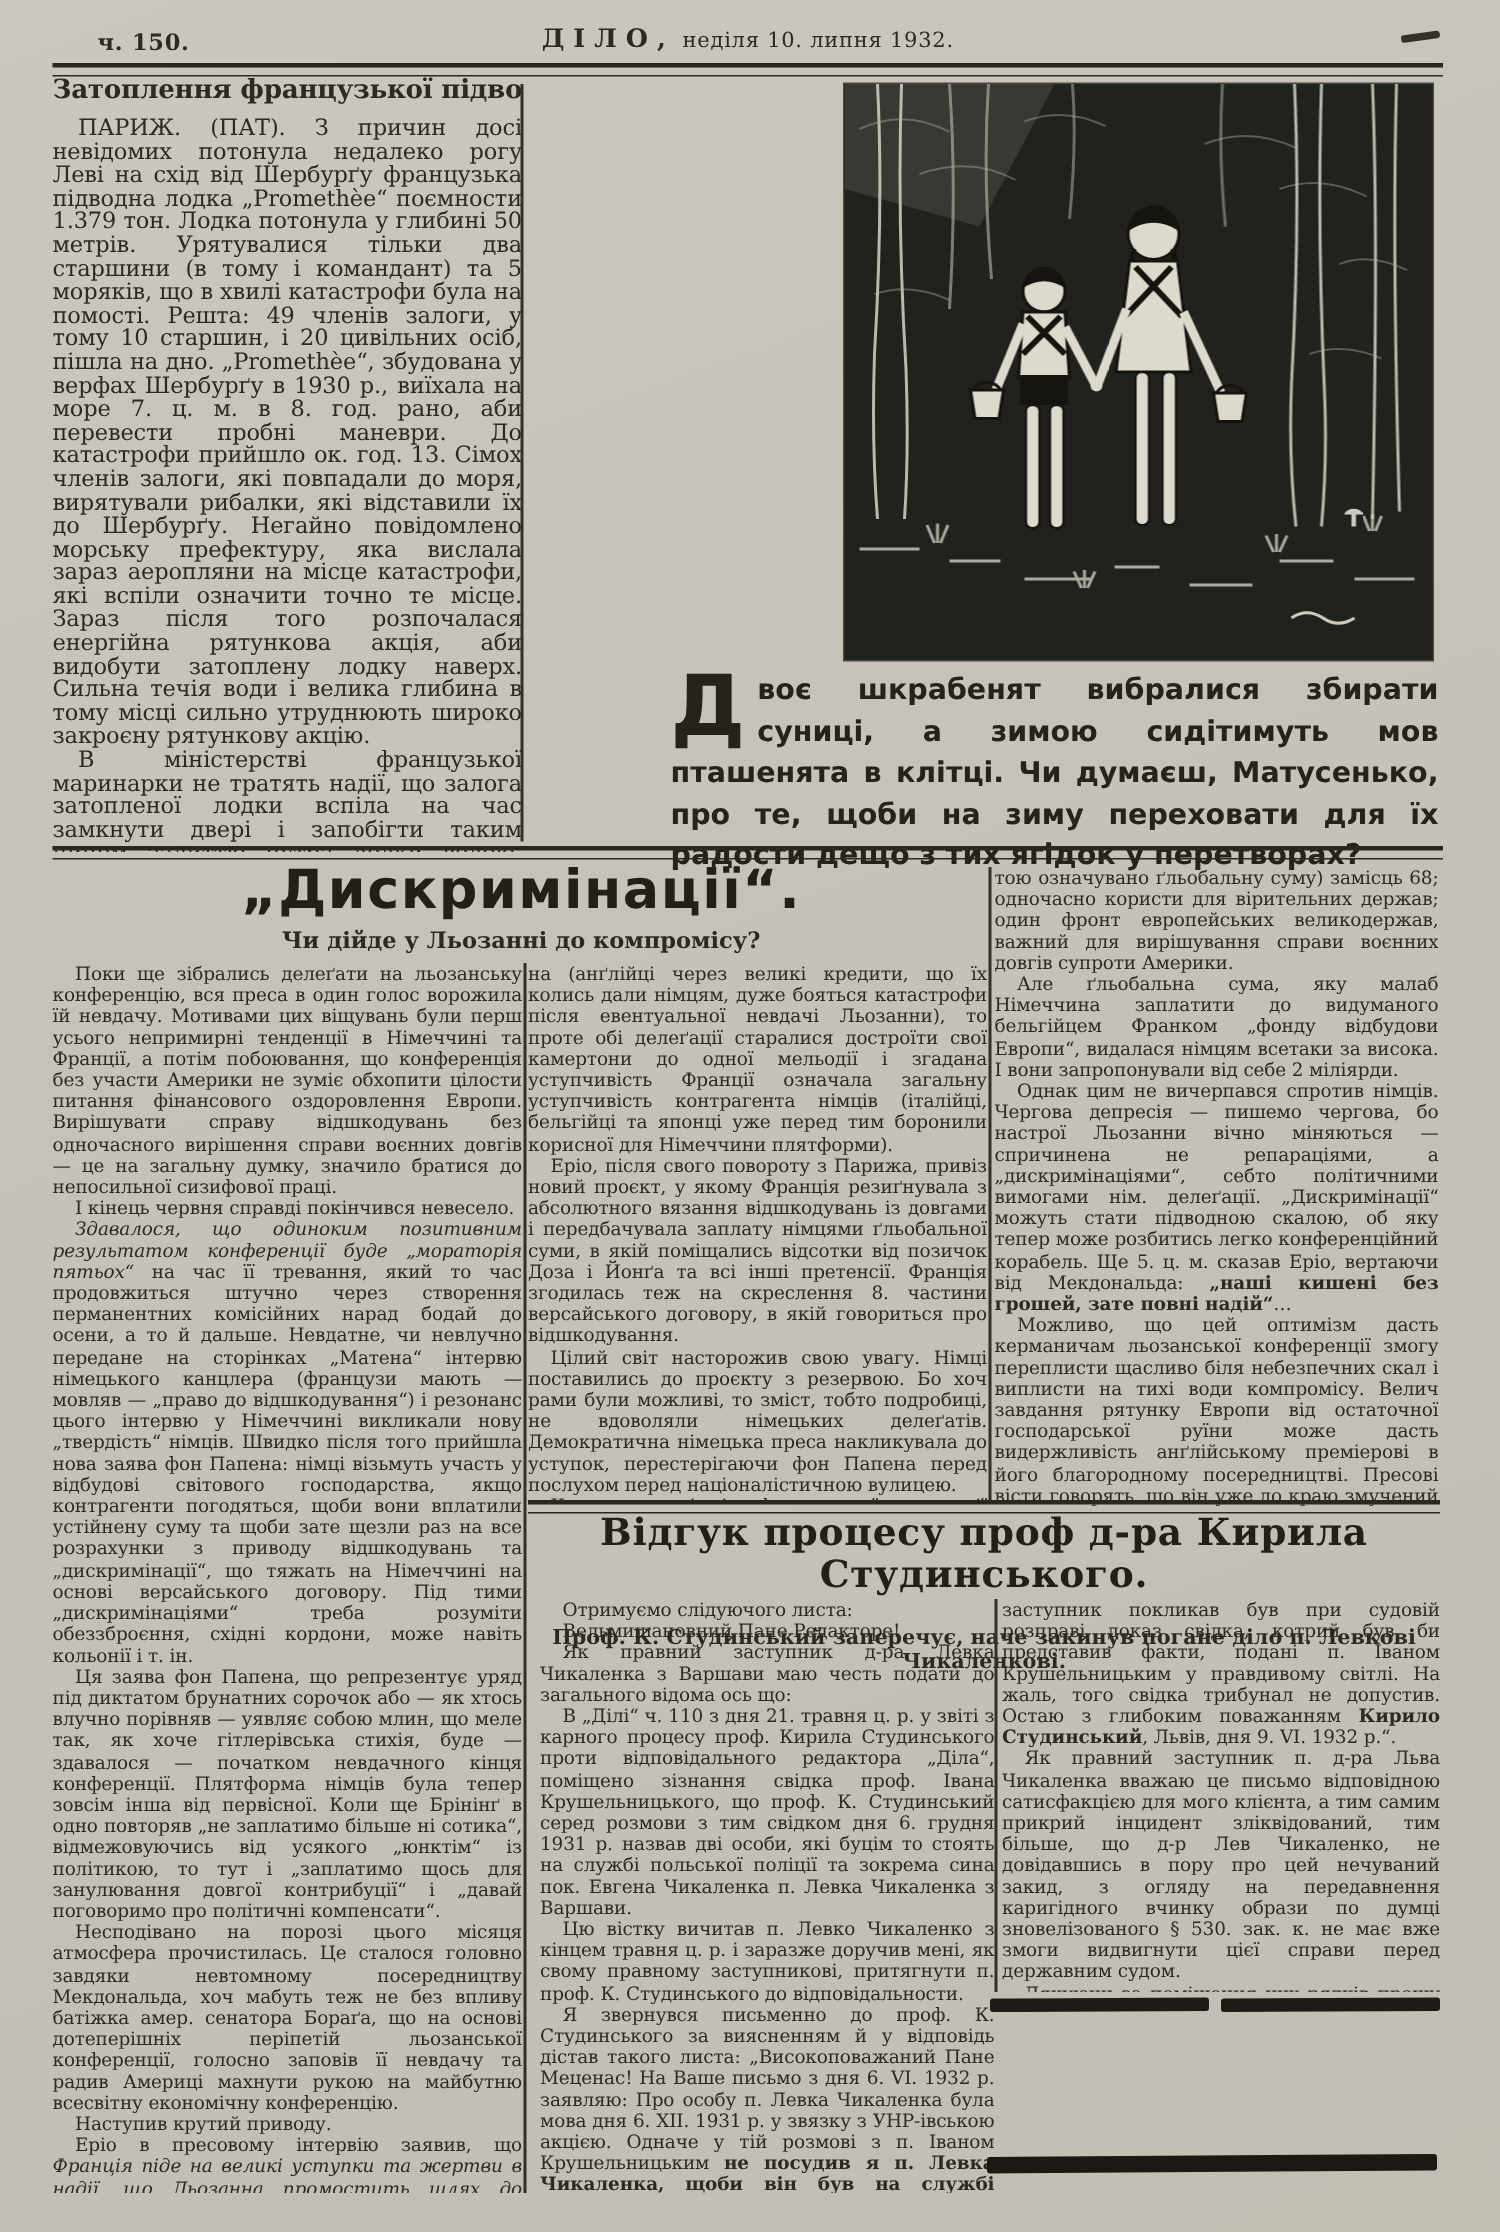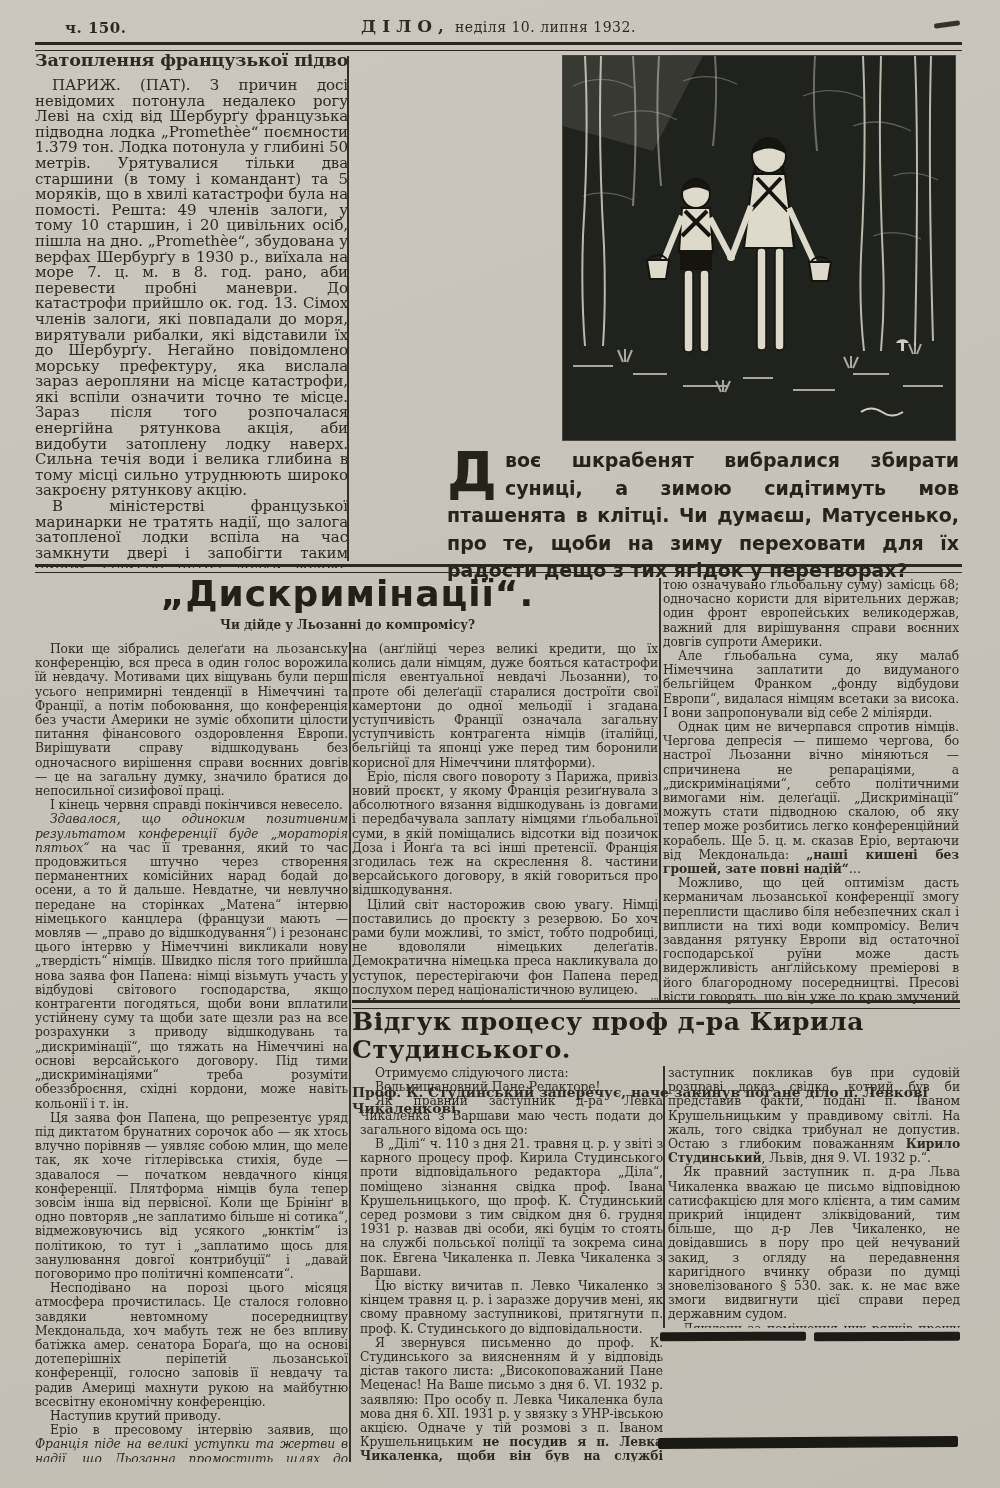--- a/index.html
+++ b/index.html
@@ -23,28 +23,28 @@
   .art-title{margin:0 0 7px 0;font-size:17.5px;line-height:21px;font-weight:bold;letter-spacing:-.2px;white-space:nowrap;}
   .body p{margin:0;font-size:15px;line-height:15.6px;text-align:justify;text-indent:17px;letter-spacing:-.1px;}
   
   .illus{position:absolute;left:563px;top:56px;width:392px;height:384px;margin:0;background:#20221e;box-shadow:0 0 0 1px #4a473f;}
   .caption{position:absolute;left:447px;top:447px;width:512px;font-family:"DejaVu Sans","Liberation Sans",sans-serif;
            font-weight:bold;font-size:19px;line-height:27.5px;text-align:justify;color:#26231d;}
   .dropcap{float:left;font-size:56px;line-height:44px;font-weight:bold;margin:3px 8px 0 0;}
   
   .disc-head{position:absolute;left:35px;top:574px;width:625px;text-align:center;}
   .disc-title{margin:0;font-family:"DejaVu Sans","Liberation Sans",sans-serif;font-size:36px;line-height:40px;font-weight:bold;letter-spacing:1px;color:#23201a;}
-  .disc-sub{margin:4px 0 0 0;font-size:12px;font-weight:bold;}
+  .disc-sub{margin:4px 0 0 0;font-size:15px;font-weight:bold;}
   .col{position:absolute;overflow:hidden;}
   .col p{margin:0;font-size:12.3px;line-height:14.2px;text-align:justify;text-indent:15px;letter-spacing:-.1px;}
   .disc-c1{left:35px;top:642px;width:313px;height:820px;}
   .disc-c2{left:352px;top:642px;width:306px;height:360px;}
   .disc-c3{left:663px;top:578px;width:296px;height:426px;}
   
-  .vid-head{position:absolute;left:352px;top:1008px;width:608px;}
+  .vid-head{position:absolute;left:352px;top:1008px;width:608px;text-align:center;}
   .vid-title{margin:0;font-size:25px;line-height:28px;font-weight:bold;letter-spacing:.5px;color:#23201a;}
   .vid-sub{margin:20px 0 0 0;font-size:13.8px;font-weight:bold;}
   .vid-c1{left:360px;top:1066px;width:303px;height:396px;}
   .vid-c2{left:668px;top:1066px;width:292px;height:262px;}
   .bars{position:absolute;left:660px;top:1332px;width:300px;display:flex;gap:8px;}
   .bars .bar{height:9px;background:#1d1b16;border-radius:2px;flex:1;transform:rotate(-.3deg);}
   .franko{position:absolute;left:660px;top:1352px;width:300px;}
   .franko-title{margin:0 0 4px 0;font-size:14.5px;font-weight:bold;letter-spacing:.4px;}
   .franko p{margin:0;font-size:13px;line-height:17px;text-align:justify;}
   .bottom-bar{position:absolute;left:658px;top:1437px;width:300px;height:11px;background:#1b1914;border-radius:2px;transform:rotate(-.4deg);}

